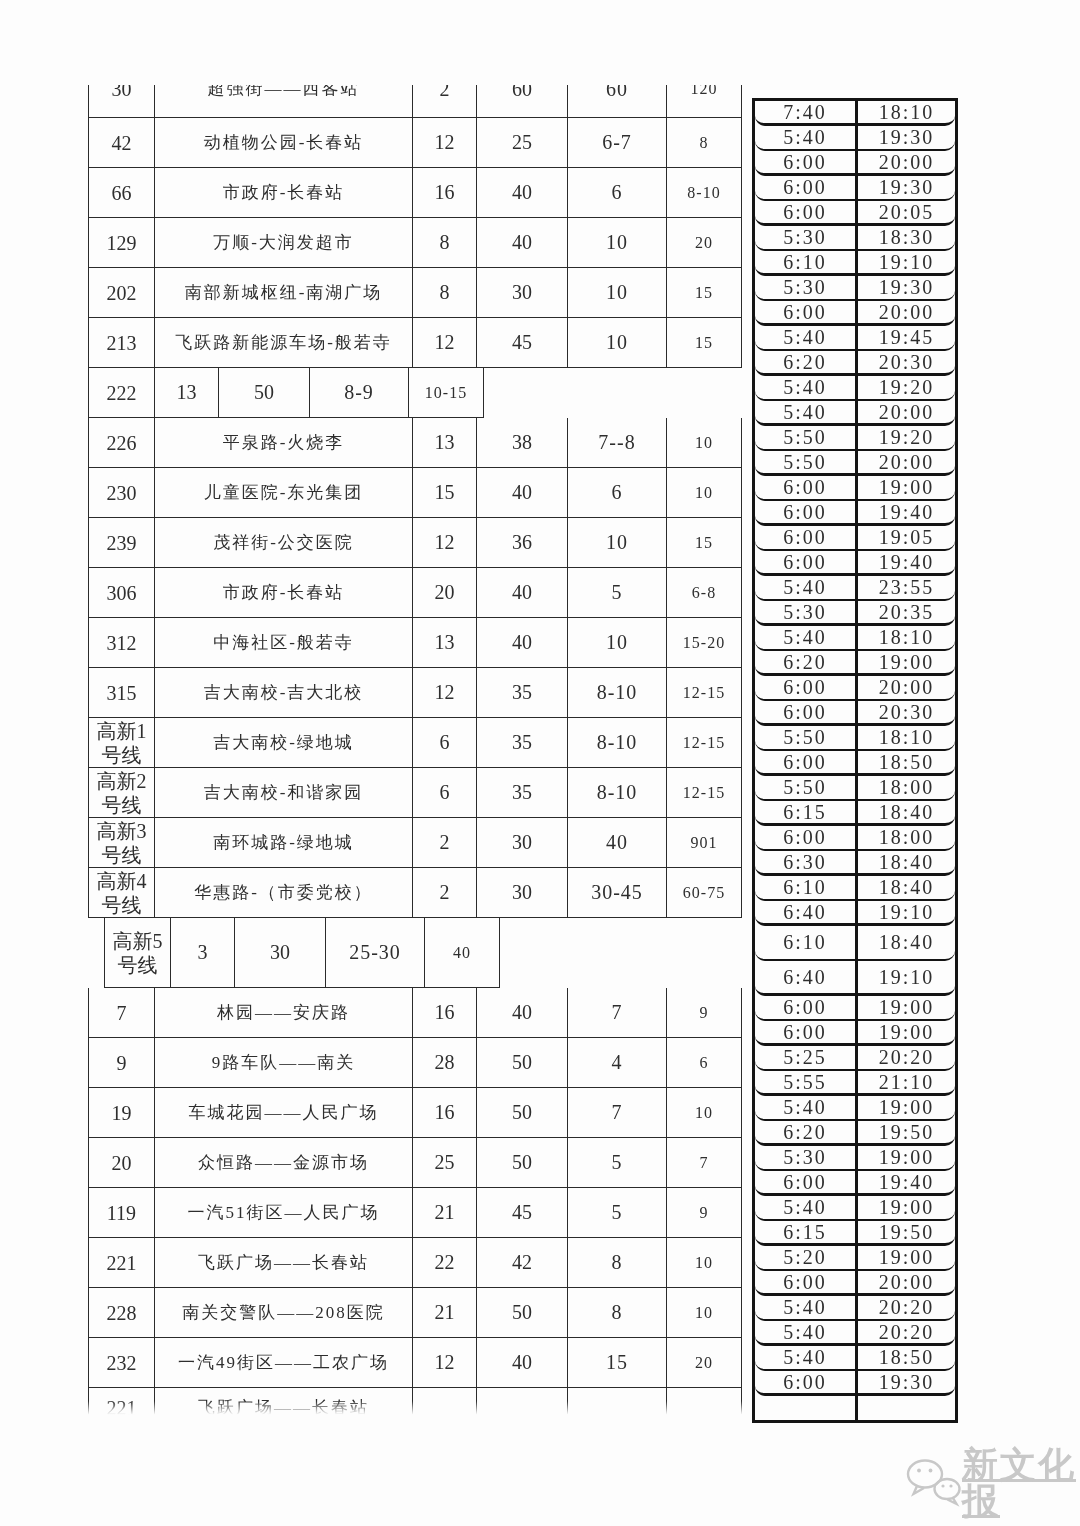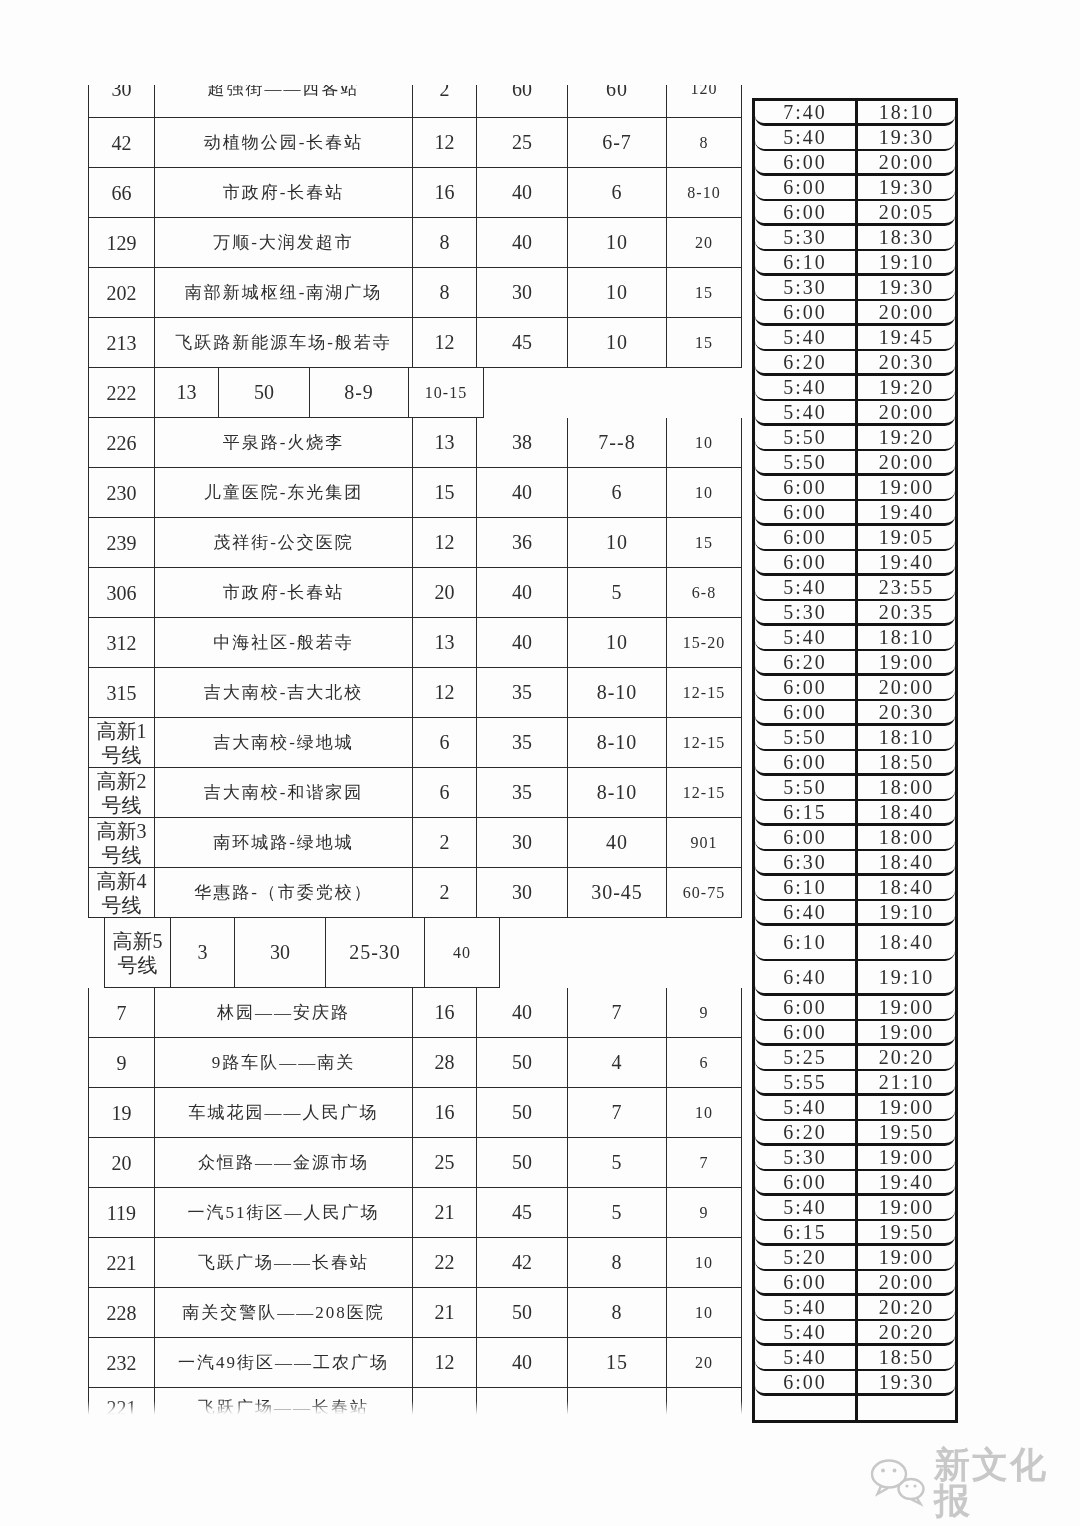--- a/index.html
+++ b/index.html
@@ -64,23 +64,24 @@
   .tsub.empty{height:24px;border-bottom:none;}
   .tcell{
     box-sizing:border-box;width:100px;
     display:flex;align-items:center;justify-content:center;
     font-size:20px;letter-spacing:2px;color:var(--tc);
   }
   .tcell.t2{border-left:3px solid var(--tb);}
 
   
   .watermark{
-    position:absolute;left:868px;top:1447px;
-    display:flex;align-items:center;gap:8px;
+    position:absolute;left:904px;top:1447px;
+    display:flex;align-items:center;gap:0;
     color:var(--wm);
+    text-decoration:underline;
   }
   .wm-text{font-size:36px;font-weight:600;letter-spacing:2px;line-height:1;}
   .wm-icon svg{display:block;}
 </style>
 </head>
 <body>
 
 <div class="page">
 
   <div class="table-wrap">

